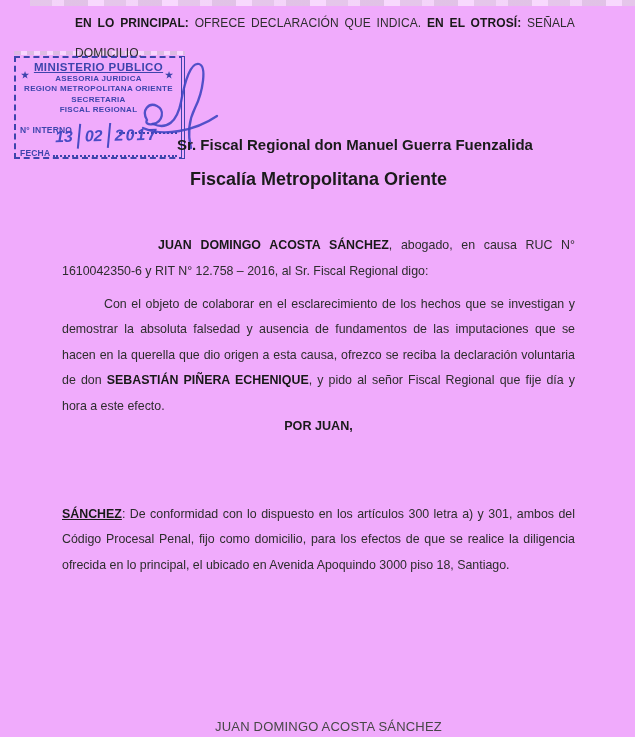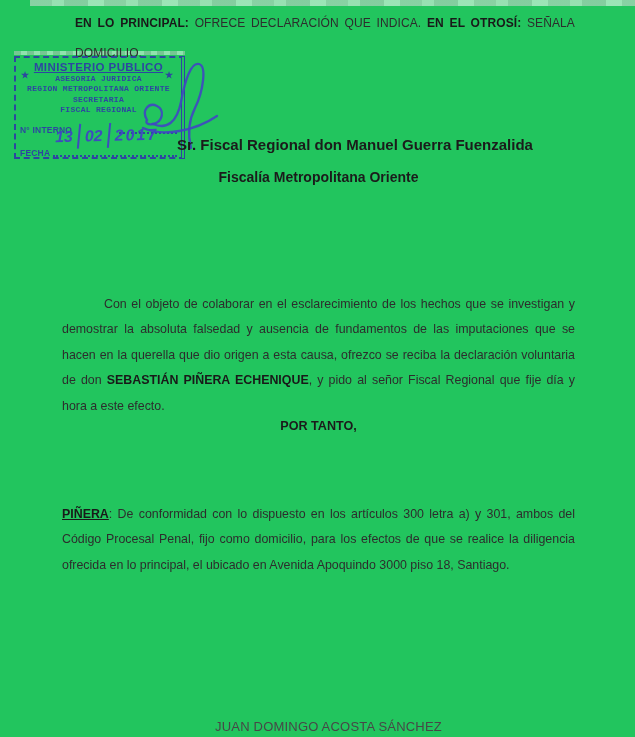--- a/index.html
+++ b/index.html
@@ -1,37 +1,37 @@
 <!DOCTYPE html>
 <html><head>
 <meta charset="utf-8">
 <style>
   html,body{margin:0;padding:0;background:#888;}
   .page{
     position:relative;width:635px;height:737px;margin:0 auto;
-    background:#22c55e;overflow:hidden;
+    background:#f0abfc;overflow:hidden;
     font-family:"Liberation Sans",sans-serif;color:#2d2d2d;
     --stamp-color:#2e3ca6;--ink-color:#4046c3;
   }
   .page b{color:#191919;}
   .u{text-decoration:underline;}
   
   .scan-top{position:absolute;left:30px;right:0;top:0;height:6px;opacity:.55;
     background:repeating-linear-gradient(90deg,#dcdcdc 0 22px,#f7f7f7 22px 34px,#d5d5d5 34px 58px,#ffffff 58px 74px);}
   .scan-stamp{position:absolute;left:14px;top:51px;width:171px;height:4px;opacity:.5;
     background:repeating-linear-gradient(90deg,#c9c9c9 0 7px,#ffffff 7px 13px);}
   
   .hdr{position:absolute;left:75px;width:500px;top:8px;margin:0;
     font-size:12px;line-height:30px;text-align:justify;letter-spacing:.1px;}
   
   .stamp{position:absolute;left:14px;top:56px;width:171px;height:103px;box-sizing:border-box;
     border:2px dashed var(--stamp-color);border-right:4px double var(--stamp-color);
     color:var(--stamp-color);font-weight:bold;text-align:center;padding-top:3px;opacity:.92;}
   .stamp .l1{font-size:11.5px;letter-spacing:.4px;line-height:13px;text-decoration:underline;}
-  .stamp .ls{font-size:8px;letter-spacing:.3px;line-height:10.3px;font-family:Liberation Mono, monospace;}
+  .stamp .ls{font-size:8px;letter-spacing:.3px;line-height:10.3px;}
   .star{position:absolute;top:13px;font-size:9px;line-height:9px;}
   .star.sl{left:5px;}
   .star.sr{right:8px;}
   .srow{display:flex;align-items:flex-end;font-size:8.5px;line-height:10px;
     padding:0 4px;text-align:left;letter-spacing:.2px;}
   .srow.r1{margin-top:10px;gap:44px;}
   .srow.r2{margin-top:13px;}
   .leader{flex:1;border-bottom:2px dotted var(--stamp-color);margin:0 0 1px 3px;}
   
   .hw{position:absolute;left:52px;top:123px;display:flex;align-items:center;
@@ -39,21 +39,21 @@
     transform:rotate(-1.5deg);opacity:.95;}
   .hw span{padding:0 3px;}
   .hw .yr{letter-spacing:2px;}
   .hw .stroke{width:2px;height:25px;background:var(--ink-color);transform:rotate(7deg);margin:0 2px;}
   
   .sig{position:absolute;left:133px;top:58px;width:90px;height:100px;}
   .sig path{stroke:var(--ink-color);fill:none;stroke-width:2.3;stroke-linecap:round;opacity:.9;}
   
   .addressee{position:absolute;left:177px;top:136px;font-size:15px;font-weight:bold;color:#1b1b1b;white-space:nowrap;}
   .office{position:absolute;left:62px;width:513px;top:169px;text-align:center;
-    font-size:14px;font-weight:bold;color:#1b1b1b;}
+    font-size:18px;font-weight:bold;color:#1b1b1b;}
   .para{position:absolute;left:62px;width:513px;margin:0;font-size:12.4px;
     line-height:25.4px;text-align:justify;}
   .p1{top:232px;text-indent:96px;line-height:26px;}
   .p2{top:292px;text-indent:42px;}
   .portanto{position:absolute;left:62px;width:513px;top:419px;text-align:center;
     font-size:12.6px;font-weight:bold;color:#1b1b1b;}
   .p3{top:461px;text-align:left;}
   .p4{top:502px;}
   .sig-name{position:absolute;left:215px;top:719px;font-size:13px;letter-spacing:.2px;color:#474747;white-space:nowrap;}
 </style>
@@ -96,23 +96,24 @@
   <svg class="sig" viewBox="0 0 90 100" aria-hidden="true">
     <path d="M14 62 C8 52 16 44 24 48 C32 52 30 64 20 66 C15 67 12 65 14 62"></path>
     <path d="M20 66 C34 72 44 64 48 44 C52 22 58 4 66 6 C74 8 70 34 62 50 C56 62 54 74 58 90"></path>
     <path d="M10 70 C30 79 62 73 84 58"></path>
   </svg>
 
   <div class="addressee">Sr. Fiscal Regional don Manuel Guerra Fuenzalida</div>
 
   <div class="office">Fiscalía Metropolitana Oriente</div>
 
+  <p class="para p1"><b>JUAN DOMINGO ACOSTA SÁNCHEZ</b><span>, abogado, en causa RUC N° 1610042350-6 y RIT N° 12.758 – 2016, al Sr. Fiscal Regional digo:</span></p>
 
   <p class="para p2"><span>Con el objeto de colaborar en el esclarecimiento de los hechos que se investigan y demostrar la absoluta falsedad y ausencia de fundamentos de las imputaciones que se hacen en la querella que dio origen a esta causa, ofrezco se reciba la declaración voluntaria de don </span><b>SEBASTIÁN PIÑERA ECHENIQUE</b><span>, y pido al señor Fiscal Regional que fije día y hora a este efecto.</span></p>
 
-  <div class="portanto">POR TANTO,</div>
+  <div class="portanto">POR JUAN,</div>
 
 
-  <p class="para p4"><b class="u">PIÑERA</b><span>: De conformidad con lo dispuesto en los artículos 300 letra a) y 301, ambos del Código Procesal Penal, fijo como domicilio, para los efectos de que se realice la diligencia ofrecida en lo principal, el ubicado en Avenida Apoquindo 3000 piso 18, Santiago.</span></p>
+  <p class="para p4"><b class="u">SÁNCHEZ</b><span>: De conformidad con lo dispuesto en los artículos 300 letra a) y 301, ambos del Código Procesal Penal, fijo como domicilio, para los efectos de que se realice la diligencia ofrecida en lo principal, el ubicado en Avenida Apoquindo 3000 piso 18, Santiago.</span></p>
 
   <div class="sig-name">JUAN DOMINGO ACOSTA SÁNCHEZ</div>
 
 </div>
 
 </body></html>

